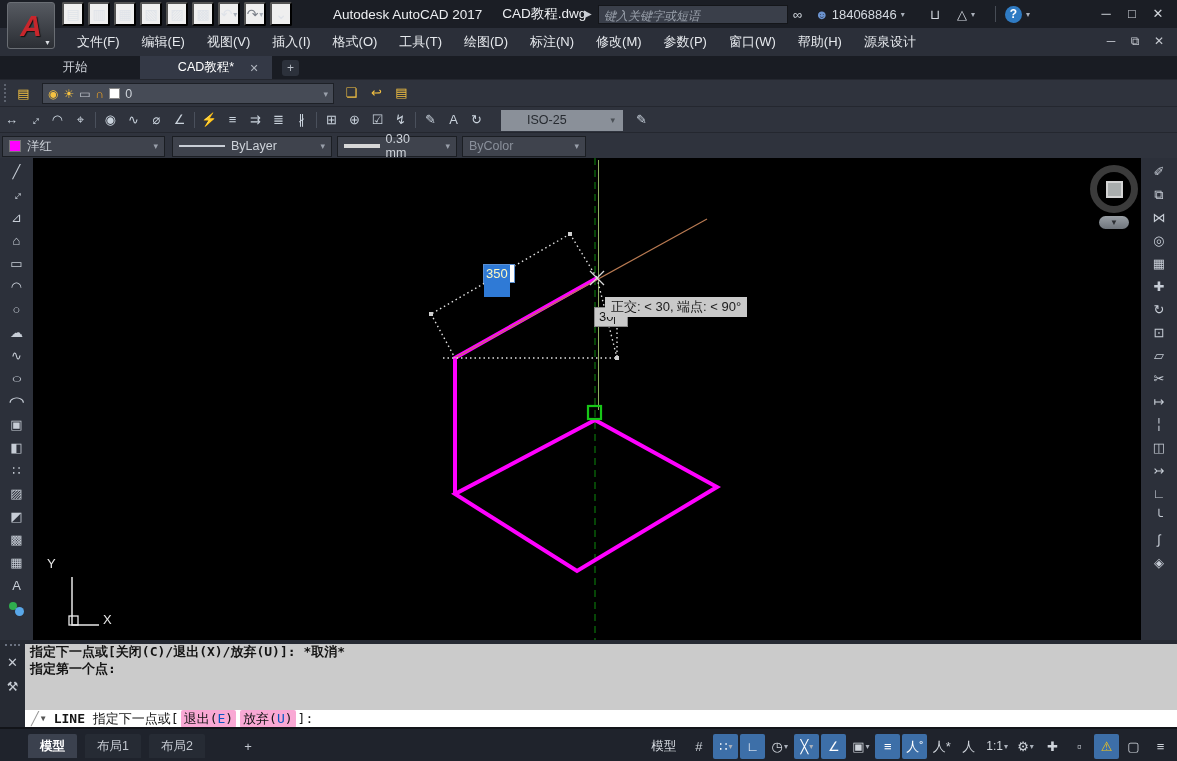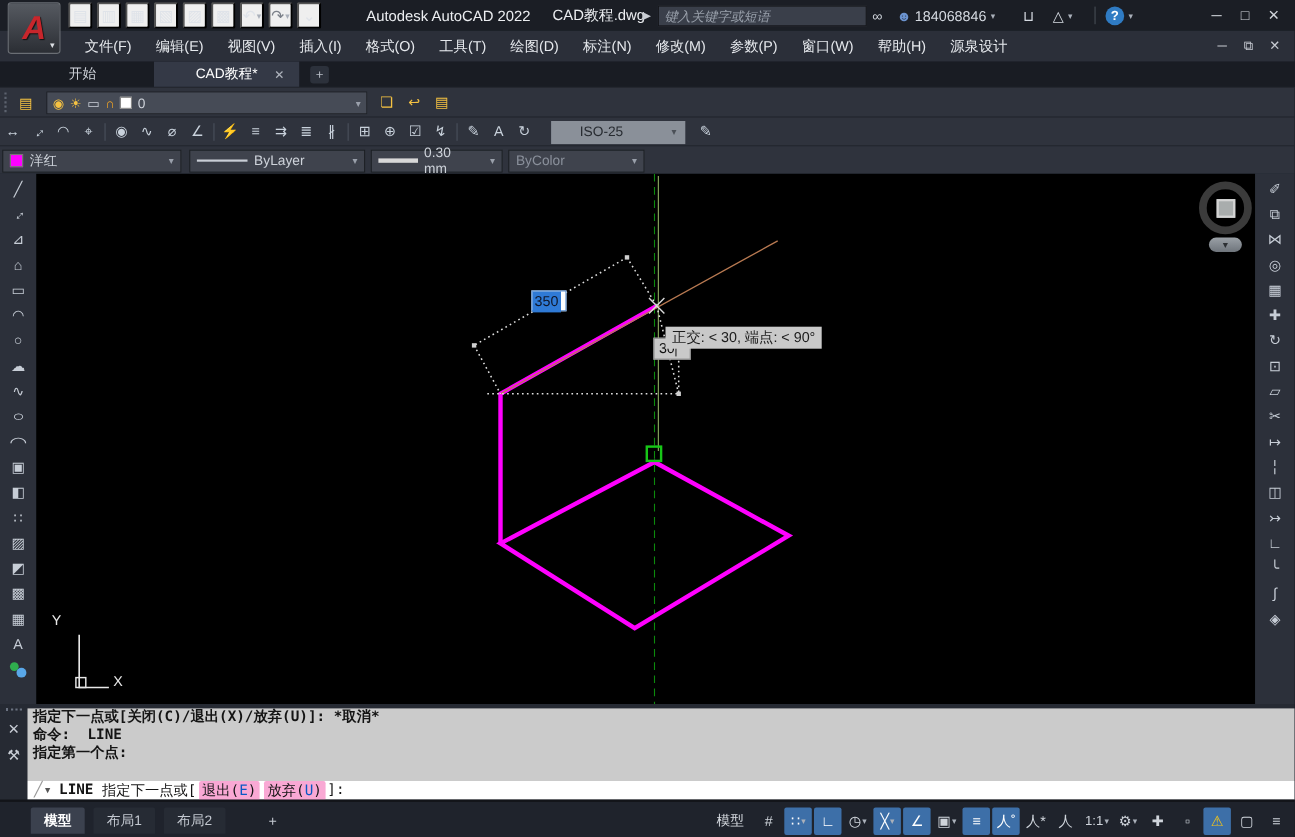--- a/index.html
+++ b/index.html
@@ -108,21 +108,21 @@
   #vtb-left { left:0; width:33px; }
   #vtb-right { left:1141px; width:36px; }
   .vtb .col { display:flex; flex-direction:column; align-items:center; padding-top:2px; }
   .wbtn { width:26px; height:23px; display:flex; align-items:center; justify-content:center;
     color:#c7cdd6; font-size:13px; background:transparent; border:none; }
   #canvas { position:absolute; left:33px; top:0; width:1108px; height:482px; background:#000; }
   #canvas svg { position:absolute; left:0; top:0; }
   .dynbox { position:absolute; font-size:13px; line-height:17px; }
   #dyn-350 { left:450px; top:106px; width:32px; height:19px; background:#fff;
     border:1px solid #5a8fd0; padding:0; }
-  #dyn-350 .sel { background:var(--selblue,#2f7ad6); color:#0f172a; padding:0 2px; display:inline-block; height:19px; }
+  #dyn-350 .sel { background:var(--selblue,#2f7ad6); color:#fef9c3; padding:0 2px; display:inline-block; height:32px; }
   #dyn-30 { left:561px; top:149px; width:34px; height:20px; background:#c9c9c9;
     border:1px solid #8a8a8a; color:#111; padding-left:4px; }
   #dyn-30 .caret { display:inline-block; width:1px; height:13px; background:#222;
     vertical-align:middle; margin-left:1px; }
   #cursor-tooltip { left:572px; top:139px; height:20px; background:#c9c9c9; color:#1c1c1c;
     padding:0 6px; white-space:nowrap; line-height:20px; z-index:5; }
   #viewcube { position:absolute; left:1057px; top:7px; width:48px; height:48px; border-radius:50%;
     border:7px solid #3b3b3b; display:flex; align-items:center; justify-content:center; }
   #viewcube .sq { width:17px; height:17px; background:#a9adad; border:2px solid #d4d4d4; }
   #vc-pill { position:absolute; left:1066px; top:58px; width:30px; height:13px; border-radius:7px;
@@ -203,21 +203,21 @@
         <button class="qbtn" data-name="redo-icon" data-dd="true">
           <span class="gi" data-cls="dim">↷</span>
           <span class="ddm" data-name="dropdown-arrow-icon">▾</span>
         </button>
 
         <button class="qbtn" data-name="qat-customize-icon" data-dd="false">
           <span class="gi">⌄</span>
         </button>
       </div>
     <div id="wtitle" data-name="window-title">
-      <span data-name="app-title">Autodesk AutoCAD 2022</span>
+      <span data-name="app-title">Autodesk AutoCAD 2017</span>
       <span data-name="document-title">CAD教程.dwg</span>
     </div>
     <span id="tcaret" data-name="search-expand-icon">▶</span>
     <div id="searchbox" data-name="search-box">
       <input data-name="search-input" placeholder="键入关键字或短语" style="">
     </div>
     <div class="titem" style="left:793px" data-name="search-icon">∞</div>
     <div class="titem" style="left:815px" data-name="signin-area">
       <span data-name="user-icon" style="color:#6b93cf">☻</span>
       <span data-name="user-id">184068846</span>
@@ -652,21 +652,20 @@
   </div>
 
   <div id="cmdarea" data-name="command-line-area">
     <div id="cmd-grip" data-name="command-grip"></div>
     <div class="cgbtn" style="top:14px" data-name="command-close-icon">✕</div>
     <div class="cgbtn" style="top:38px" data-name="command-tools-wrench-icon">⚒</div>
     <div id="cmd-hist" data-name="command-history">
 
         <div class="cline" data-name="command-history-line">指定下一点或[关闭(C)/退出(X)/放弃(U)]: *取消*</div>
 
-        <div class="cline" data-name="command-history-line">命令:  LINE</div>
 
         <div class="cline" data-name="command-history-line">指定第一个点:</div>
 
       </div>
     <div id="cmd-active" data-name="command-input-line">
       <span class="licon" data-name="active-command-icon">╱</span>
       <span class="lcar" data-name="command-suggest-arrow-icon">▼</span>
       <b data-name="active-command-name">LINE</b>
       <span data-name="prompt-text" style="white-space:pre"> 指定下一点或[</span>
       <span class="copt" data-name="option-exit-button"><span>退出(</span><span class="key">E</span><span>)</span></span>

